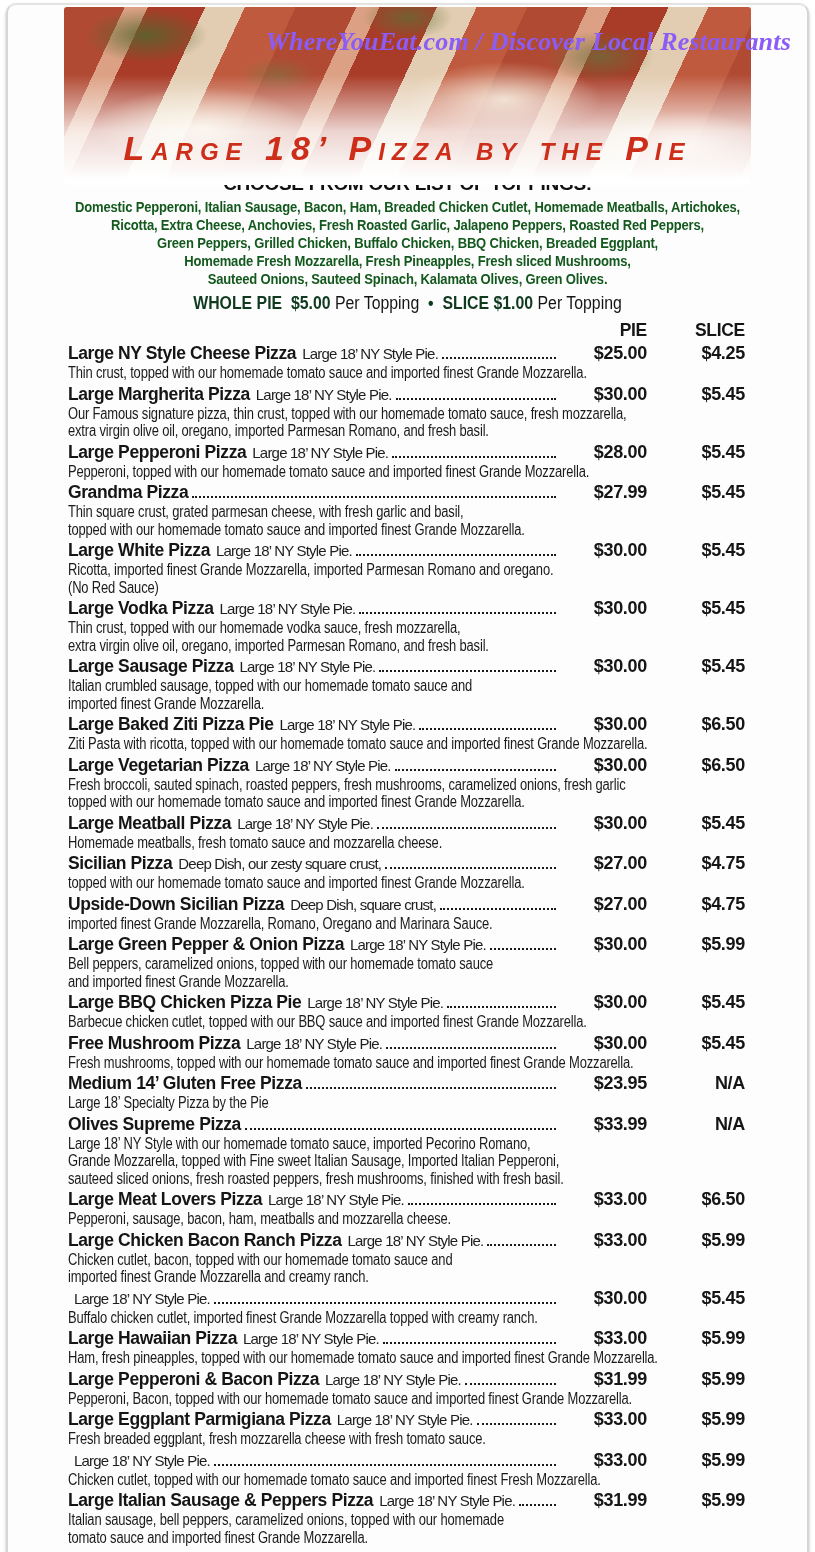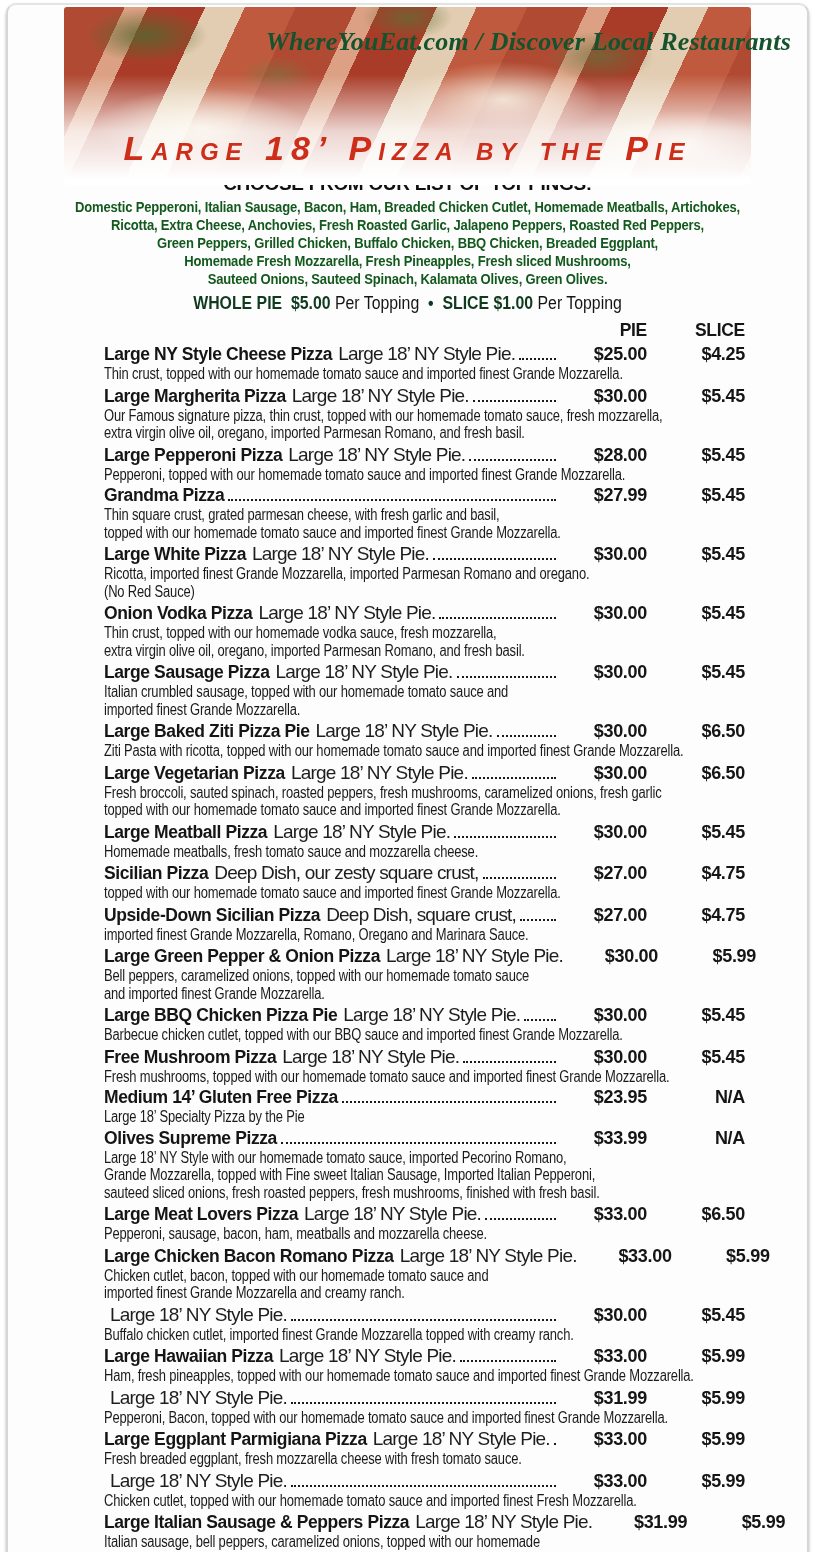--- a/index.html
+++ b/index.html
@@ -41,21 +41,21 @@
       radial-gradient(ellipse 120px 50px at 90% 78%, rgba(250,242,225,.82), transparent 70%),
       repeating-linear-gradient(115deg,
         #b14a33 0 55px, #dca184 55px 76px, #a93c28 76px 128px,
         #e3cdb2 128px 164px, #c05a3e 164px 210px);
   }
   .watermark {
     position: absolute; top: 22px; left: 0; right: 16px;
     text-align: right;
     font-family: "Liberation Serif", serif;
     font-style: italic; font-weight: bold;
-    font-size: 26px; color: #14532d;
+    font-size: 26px; color: #8b5cf6;
     letter-spacing: 0.2px;
     white-space: nowrap;
   }
   .big-title {
     position: absolute; top: 124px; left: 0; width: 100%;
     text-align: center;
     font-variant: small-caps;
     font-weight: bold;
     font-size: 34px;
     letter-spacing: 7px;
@@ -107,35 +107,35 @@
     font-size: 17.5px;
     letter-spacing: -0.3px;
     margin-left: 36px;
   }
   .col-headers .spacer { flex: 1; }
   .col-pie  { width: 85px;  text-align: right; flex-shrink: 0; }
   .col-slice{ width: 98px;  text-align: right; flex-shrink: 0; }
 
   
   .list { padding: 2px 62px 0 60px; }
-  .item { margin-bottom: 2px; margin-left: 36px; }
+  .item { margin-bottom: 2px; }
   .title-row {
     display: flex;
     align-items: baseline;
     line-height: 21px;
     white-space: nowrap;
   }
   .iname {
     font-weight: bold;
     font-size: 17.5px;
     letter-spacing: -0.4px;
     flex-shrink: 0;
   }
   .inote {
-    font-size: 19px;
+    font-size: 15px;
     letter-spacing: -0.8px;
     color: #1d1d1d;
     margin-left: 6px;
     flex-shrink: 0;
   }
   .leader {
     flex: 1 1 0;
     min-width: 0;
     border-bottom: 2.5px dotted #1a1a1a;
     align-self: flex-end;
@@ -246,21 +246,21 @@
       <span class="leader"></span>
       <span class="price-pie">$30.00</span>
       <span class="price-slice">$5.45</span>
     </div>
     <div class="desc">Ricotta, imported finest Grande Mozzarella, imported Parmesan Romano and oregano.
 (No Red Sauce)</div>
   </div>
 
   <div class="item">
     <div class="title-row">
-      <span class="iname">Onion Vodka Pizza</span>
+      <span class="iname">Large Vodka Pizza</span>
       <span class="inote">Large 18’ NY Style Pie.</span>
       <span class="leader"></span>
       <span class="price-pie">$30.00</span>
       <span class="price-slice">$5.45</span>
     </div>
     <div class="desc">Thin crust, topped with our homemade vodka sauce, fresh mozzarella,
 extra virgin olive oil, oregano, imported Parmesan Romano, and fresh basil.</div>
   </div>
 
   <div class="item">
@@ -395,21 +395,21 @@
       <span class="inote">Large 18’ NY Style Pie.</span>
       <span class="leader"></span>
       <span class="price-pie">$33.00</span>
       <span class="price-slice">$6.50</span>
     </div>
     <div class="desc">Pepperoni, sausage, bacon, ham, meatballs and mozzarella cheese.</div>
   </div>
 
   <div class="item">
     <div class="title-row">
-      <span class="iname">Large Chicken Bacon Romano Pizza</span>
+      <span class="iname">Large Chicken Bacon Ranch Pizza</span>
       <span class="inote">Large 18’ NY Style Pie.</span>
       <span class="leader"></span>
       <span class="price-pie">$33.00</span>
       <span class="price-slice">$5.99</span>
     </div>
     <div class="desc">Chicken cutlet, bacon, topped with our homemade tomato sauce and
 imported finest Grande Mozzarella and creamy ranch.</div>
   </div>
 
   <div class="item">
@@ -428,20 +428,21 @@
       <span class="inote">Large 18’ NY Style Pie.</span>
       <span class="leader"></span>
       <span class="price-pie">$33.00</span>
       <span class="price-slice">$5.99</span>
     </div>
     <div class="desc">Ham, fresh pineapples, topped with our homemade tomato sauce and imported finest Grande Mozzarella.</div>
   </div>
 
   <div class="item">
     <div class="title-row">
+      <span class="iname">Large Pepperoni &amp; Bacon Pizza</span>
       <span class="inote">Large 18’ NY Style Pie.</span>
       <span class="leader"></span>
       <span class="price-pie">$31.99</span>
       <span class="price-slice">$5.99</span>
     </div>
     <div class="desc">Pepperoni, Bacon, topped with our homemade tomato sauce and imported finest Grande Mozzarella.</div>
   </div>
 
   <div class="item">
     <div class="title-row">

